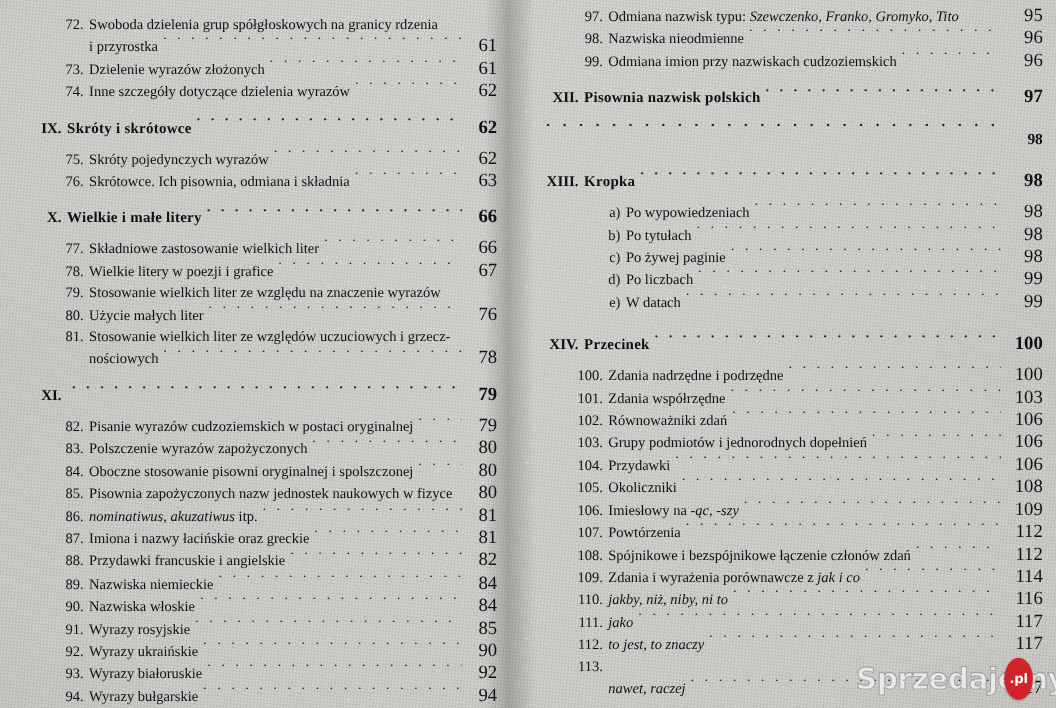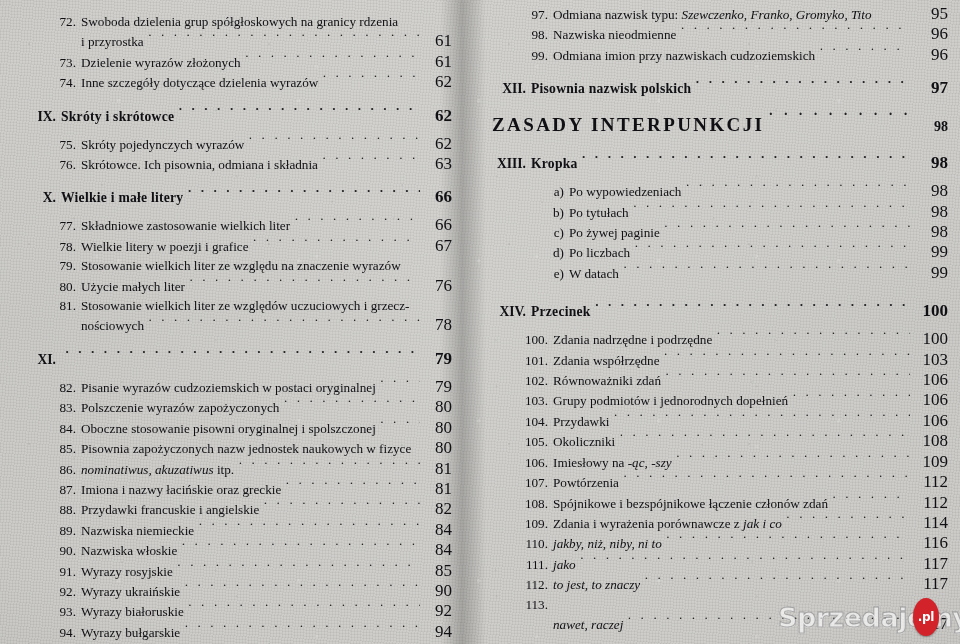--- a/index.html
+++ b/index.html
@@ -465,21 +465,20 @@
         </div>
         <div class="gap-md"></div>
         <div class="row chapter">
           <span class="num">XII.</span>
           <span class="txt">Pisownia nazwisk polskich</span>
           <span class="leader"></span>
           <span class="page">97</span>
         </div>
         <div class="gap-md"></div>
         <div class="row part-title">
-          <span class="txt">ZASADY INTERPUNKCJI</span>
           <span class="leader"></span>
           <span class="page">98</span>
         </div>
         <div class="gap-md"></div>
         <div class="row chapter">
           <span class="num">XIII.</span>
           <span class="txt">Kropka</span>
           <span class="leader"></span>
           <span class="page">98</span>
         </div>

